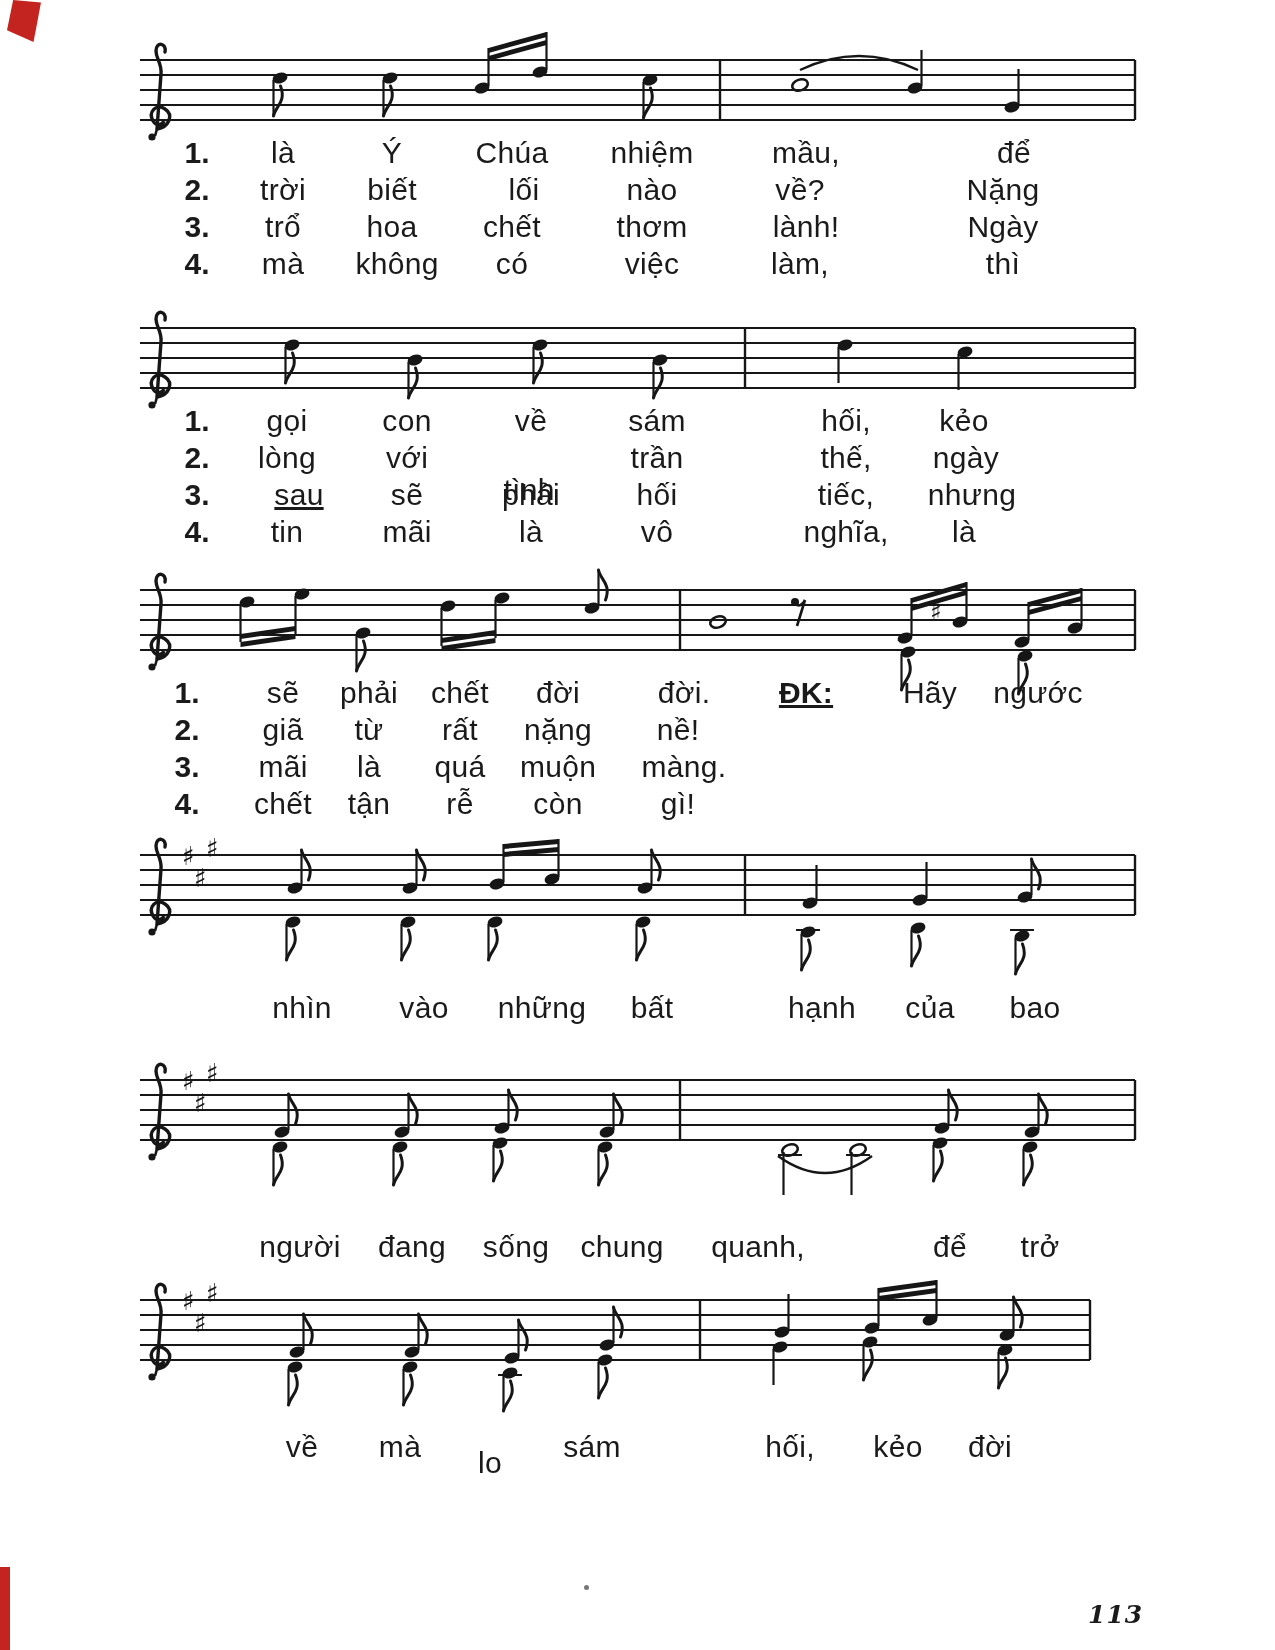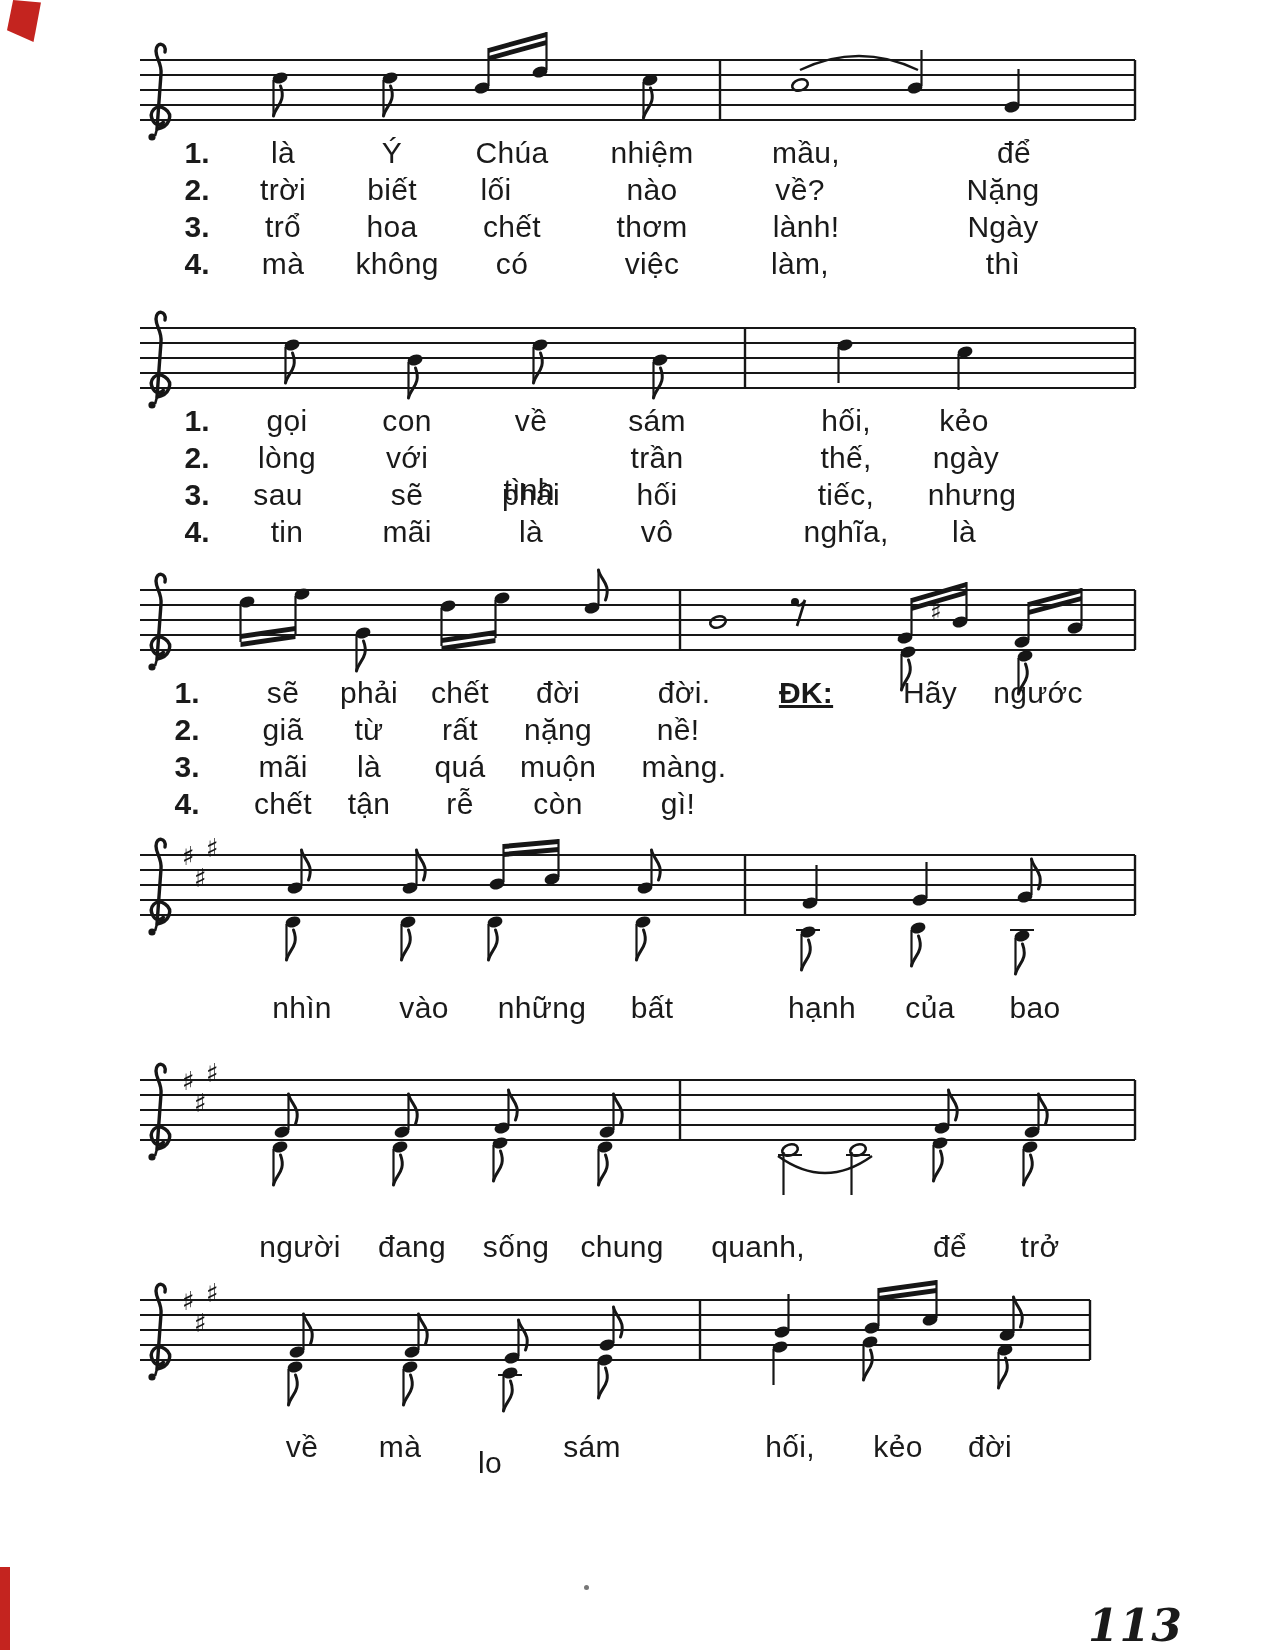--- a/index.html
+++ b/index.html
@@ -13,21 +13,21 @@
     font-size:30px;line-height:1;white-space:nowrap;letter-spacing:.3px;
   }
   .verse-num{
     position:absolute;transform:translateX(-50%);
     font-size:30px;line-height:1;font-weight:bold;
   }
   .refrain{font-weight:bold;text-decoration:underline;}
   #page-number{
     position:absolute;left:1088px;top:1600px;
     font-family:"DejaVu Serif",serif;font-weight:bold;font-style:italic;
-    font-size:44px;letter-spacing:1px;
+    font-size:25px;letter-spacing:1px;
   }
   .corner-mark-top{
     position:absolute;left:7px;top:0;width:34px;height:42px;
     clip-path:polygon(18% 0,100% 6%,78% 100%,0 72%);
   }
   .edge-mark-bottom{
     position:absolute;left:0;top:1567px;width:10px;height:83px;
   }
   .speck{position:absolute;left:584px;top:1585px;width:5px;height:5px;border-radius:50%;background:#555;opacity:.8;}
 </style>
@@ -357,21 +357,21 @@
       <span class="verse-num" style="left: 197px; top: 138px;">1.</span>
       <span class="lyric-word" style="left: 283px; top: 138px;">là</span>
       <span class="lyric-word" style="left: 392px; top: 138px;">Ý</span>
       <span class="lyric-word" style="left: 512px; top: 138px;">Chúa</span>
       <span class="lyric-word" style="left: 652px; top: 138px;">nhiệm</span>
       <span class="lyric-word" style="left: 806px; top: 138px;">mầu,</span>
       <span class="lyric-word" style="left: 1014px; top: 138px;">để</span>
       <span class="verse-num" style="left: 197px; top: 175px;">2.</span>
       <span class="lyric-word" style="left: 283px; top: 175px;">trời</span>
       <span class="lyric-word" style="left: 392px; top: 175px;">biết</span>
-      <span class="lyric-word" style="left: 496px; top: 175px; text-align: center;">lối</span>
+      <span class="lyric-word" style="left: 524px; top: 175px; text-align: center;">lối</span>
       <span class="lyric-word" style="left: 652px; top: 175px;">nào</span>
       <span class="lyric-word" style="left: 800px; top: 175px;">về?</span>
       <span class="lyric-word" style="left: 1003px; top: 175px;">Nặng</span>
       <span class="verse-num" style="left: 197px; top: 212px;">3.</span>
       <span class="lyric-word" style="left: 283px; top: 212px;">trổ</span>
       <span class="lyric-word" style="left: 392px; top: 212px;">hoa</span>
       <span class="lyric-word" style="left: 512px; top: 212px;">chết</span>
       <span class="lyric-word" style="left: 652px; top: 212px;">thơm</span>
       <span class="lyric-word" style="left: 806px; top: 212px;">lành!</span>
       <span class="lyric-word" style="left: 1003px; top: 212px;">Ngày</span>
@@ -390,21 +390,21 @@
       <span class="lyric-word" style="left: 846px; top: 406px;">hối,</span>
       <span class="lyric-word" style="left: 964px; top: 406px;">kẻo</span>
       <span class="verse-num" style="left: 197px; top: 443px;">2.</span>
       <span class="lyric-word" style="left: 287px; top: 443px;">lòng</span>
       <span class="lyric-word" style="left: 407px; top: 443px;">với</span>
       <span class="lyric-word" style="left: 529px; top: 443px; margin-top: 32px;">tình</span>
       <span class="lyric-word" style="left: 657px; top: 443px;">trần</span>
       <span class="lyric-word" style="left: 846px; top: 443px;">thế,</span>
       <span class="lyric-word" style="left: 966px; top: 443px;">ngày</span>
       <span class="verse-num" style="left: 197px; top: 480px;">3.</span>
-      <span class="lyric-word" style="left: 278px; top: 480px;">sau</span>
+      <span class="lyric-word" style="left: 299px; top: 480px; text-decoration: underline;">sau</span>
       <span class="lyric-word" style="left: 407px; top: 480px;">sẽ</span>
       <span class="lyric-word" style="left: 531px; top: 480px;">phải</span>
       <span class="lyric-word" style="left: 657px; top: 480px;">hối</span>
       <span class="lyric-word" style="left: 846px; top: 480px;">tiếc,</span>
       <span class="lyric-word" style="left: 972px; top: 480px;">nhưng</span>
       <span class="verse-num" style="left: 197px; top: 517px;">4.</span>
       <span class="lyric-word" style="left: 287px; top: 517px;">tin</span>
       <span class="lyric-word" style="left: 407px; top: 517px;">mãi</span>
       <span class="lyric-word" style="left: 531px; top: 517px;">là</span>
       <span class="lyric-word" style="left: 657px; top: 517px;">vô</span>

